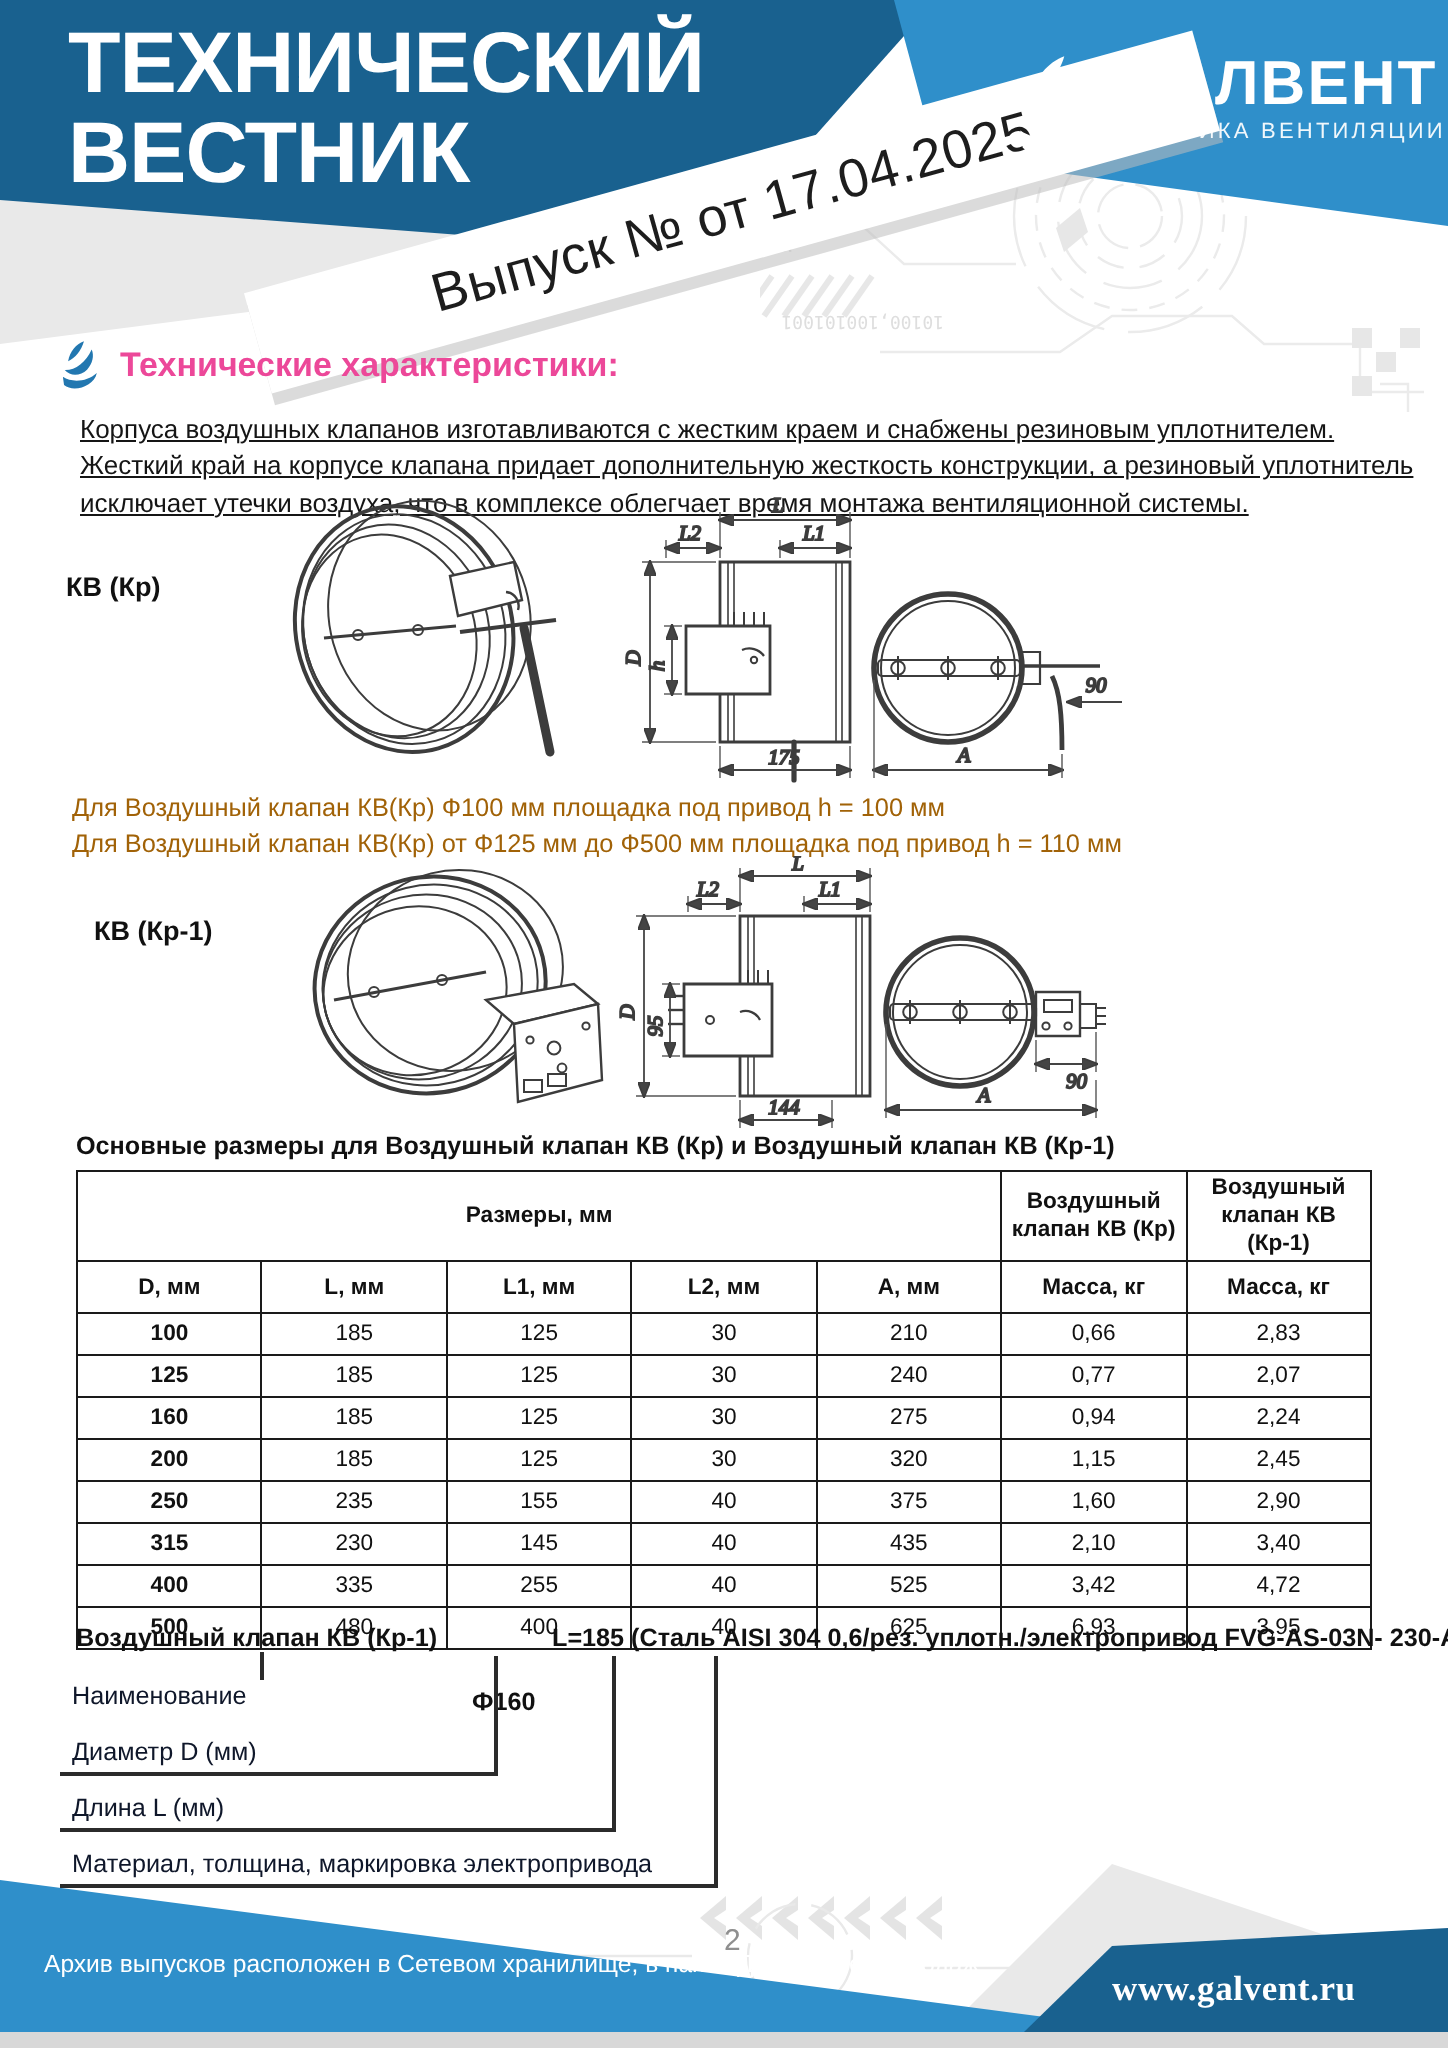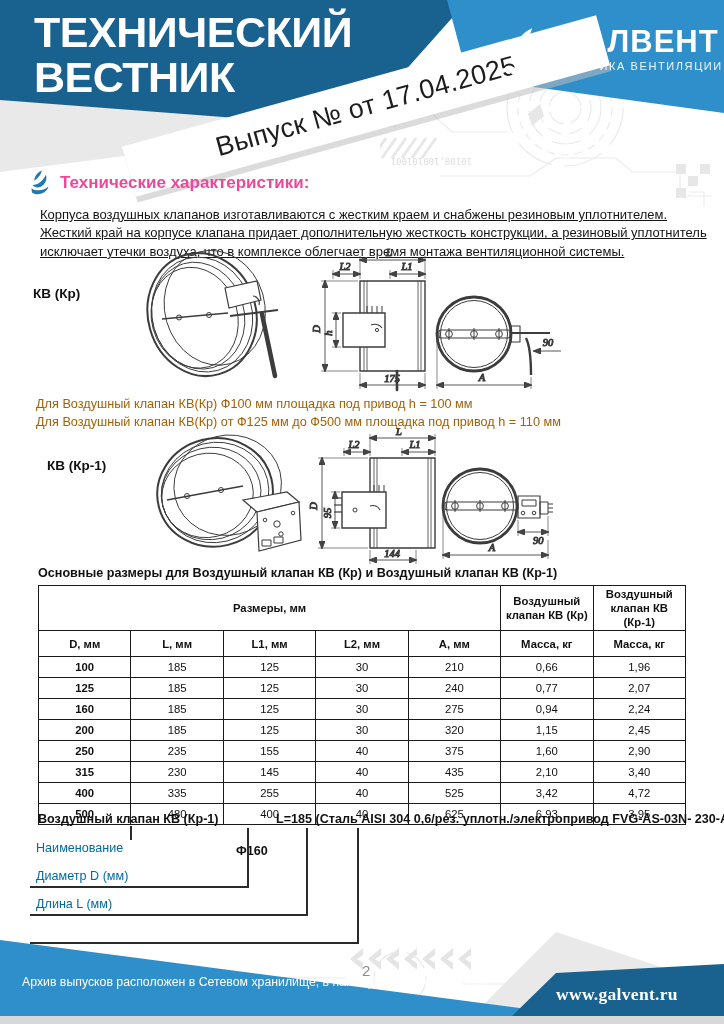--- a/index.html
+++ b/index.html
@@ -33,21 +33,21 @@
   .tbl-title{position:absolute;left:38px;top:566px;font-size:12.6px;font-weight:700;}
   table.dims{position:absolute;left:38px;top:585px;width:648px;border-collapse:collapse;
              table-layout:fixed;font-size:11.3px;color:#111;}
   table.dims th,table.dims td{border:1.5px solid #1a1a1a;text-align:center;vertical-align:middle;padding:1px 2px;}
   table.dims thead tr.grp th{height:33px;font-weight:700;line-height:1.25;}
   table.dims thead tr.cols th{height:23px;font-weight:700;}
   table.dims tbody td{height:18px;}
   table.dims tbody td:first-child{font-weight:700;}
   
   .desig{position:absolute;top:812px;font-size:12.6px;font-weight:700;white-space:nowrap;color:#111;}
-  .callout-lbl{position:absolute;font-size:12.6px;color:#0369a1;white-space:nowrap;}
+  .callout-lbl{position:absolute;font-size:12.6px;color:#0f172a;white-space:nowrap;}
   .cl-line{position:absolute;border-color:#2b2b2b;}
   
   .f-grey{position:absolute;left:0;top:924px;width:724px;height:100px;background:#e9e9e9;
           clip-path:polygon(472px 92px,556px 8px,724px 64px,724px 92px);}
   .f-blue{position:absolute;left:0;top:924px;width:724px;height:100px;background:#2f8fca;
           clip-path:polygon(0px 16px,580px 92px,0px 92px);}
   .f-dark{position:absolute;left:0;top:924px;width:724px;height:100px;background:#19618f;
           clip-path:polygon(512px 92px,556px 49px,724px 40px,724px 92px);}
   .f-strip{position:absolute;left:0;top:1016px;width:724px;height:8px;background:#d8d8d8;}
   .archive{position:absolute;left:22px;top:975px;color:#fff;font-size:12.3px;}
@@ -382,21 +382,21 @@
       </tr>
     </thead>
     <tbody>
         <tr>
           <td>100</td>
           <td>185</td>
           <td>125</td>
           <td>30</td>
           <td>210</td>
           <td>0,66</td>
-          <td>1,96</td>
+          <td>2,83</td>
         </tr>
         <tr>
           <td>125</td>
           <td>185</td>
           <td>125</td>
           <td>30</td>
           <td>240</td>
           <td>0,77</td>
           <td>2,07</td>
         </tr>
@@ -462,20 +462,21 @@
   <div class="desig" style="left:276px;">L=185 (Сталь AISI 304 0,6/рез. уплотн./электропривод  FVG-AS-03N- 230-A)</div>
 
   <div class="cl-line" style="left:130px;top:826px;height:14px;border-left:2px solid #2b2b2b;"></div>
   <div class="cl-line" style="left:30px;top:828px;width:217px;height:58px;border-right:2px solid #2b2b2b;border-bottom:2px solid #2b2b2b;"></div>
   <div class="cl-line" style="left:30px;top:828px;width:276px;height:86px;border-right:2px solid #2b2b2b;border-bottom:2px solid #2b2b2b;"></div>
   <div class="cl-line" style="left:30px;top:828px;width:327px;height:114px;border-right:2px solid #2b2b2b;border-bottom:2px solid #2b2b2b;"></div>
 
   <div class="callout-lbl" style="left:36px;top:841px;">Наименование</div>
   <div class="callout-lbl" style="left:36px;top:869px;">Диаметр D (мм)</div>
   <div class="callout-lbl" style="left:36px;top:897px;">Длина L (мм)</div>
+  <div class="callout-lbl" style="left:36px;top:925px;">Материал, толщина, маркировка электропривода</div>
 
   <svg class="abs" style="left:250px;top:932px;" width="330" height="84" viewBox="0 0 330 84">
     <defs>
         <path id="chvF" d="M0 0 l-13 11 13 11 v-7 l-6 -4 6 -4 z"></path>
       </defs>
     <g fill="#e4e4e4">
       <use href="#chvF" x="113" y="16"></use>
         <use href="#chvF" x="131" y="16"></use>
         <use href="#chvF" x="149" y="16"></use>
       <use href="#chvF" x="167" y="16"></use>

